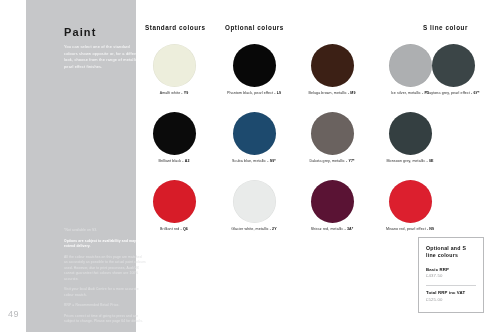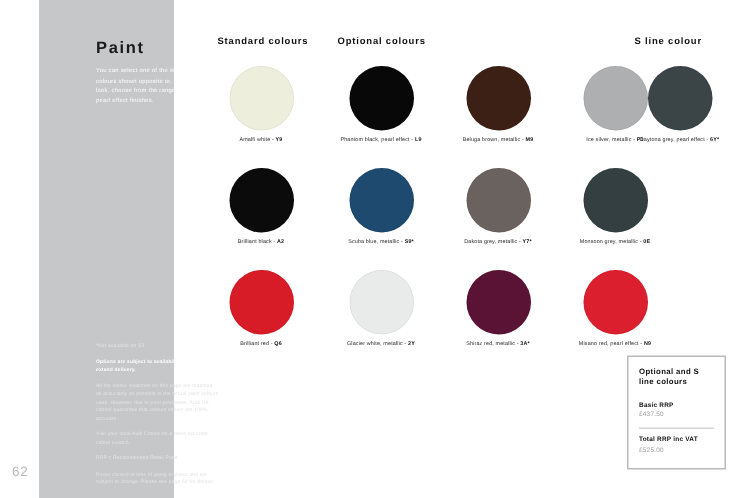--- a/index.html
+++ b/index.html
@@ -7,21 +7,21 @@
     width:500px;height:332px;
     background:#ffffff;
     font-family:"Liberation Sans", sans-serif;
     overflow:hidden;
     position:relative;
   }
   .page{position:relative;width:500px;height:332px;background:#ffffff;}
 
   
   .left-panel{
-    position:absolute;left:26px;top:0;width:90px;height:332px;
+    position:absolute;left:26px;top:0;width:110px;height:332px;
     background:#c6c7c9;
   }
   .panel-title{
     position:absolute;left:38px;top:26px;
     font-size:11px;font-weight:bold;letter-spacing:1.1px;color:#1a1a1a;
   }
   .panel-intro{
     position:absolute;left:38px;top:44px;width:80px;
     font-size:3.9px;line-height:1.72;color:#ffffff;letter-spacing:.18px;
   }
@@ -83,21 +83,21 @@
     <div class="footnotes">
       <div class="fn faint">*Not available on S3.</div>
       <div class="fn bold">Options are subject to availability and may extend delivery.</div>
       <div class="fn faint">All the colour swatches on this page are matched as accurately as possible to the actual paint colours used. However, due to print processes, Audi UK cannot guarantee that colours shown are 100% accurate.</div>
       <div class="fn faint">Visit your local Audi Centre for a more accurate colour swatch.</div>
       <div class="fn faint">RRP = Recommended Retail Price.</div>
       <div class="fn faint">Prices correct at time of going to press and are subject to change. Please see page 64 for details.</div>
     </div>
   </div>
 
-  <div class="page-number">62</div>
+  <div class="page-number">49</div>
 
   <div class="grid">
 
     <div class="col-head head-standard">Standard colours</div>
     <div class="col-head head-optional">Optional colours</div>
     <div class="col-head head-sline">S line colour</div>
 
     <div class="swatch-cell" style="left:-2px;top:20px;">
       <span class="dot ring" style="background: rgb(237, 238, 220);"></span>
       <div class="sw-label">Amalfi white - <b>Y9</b></div>

